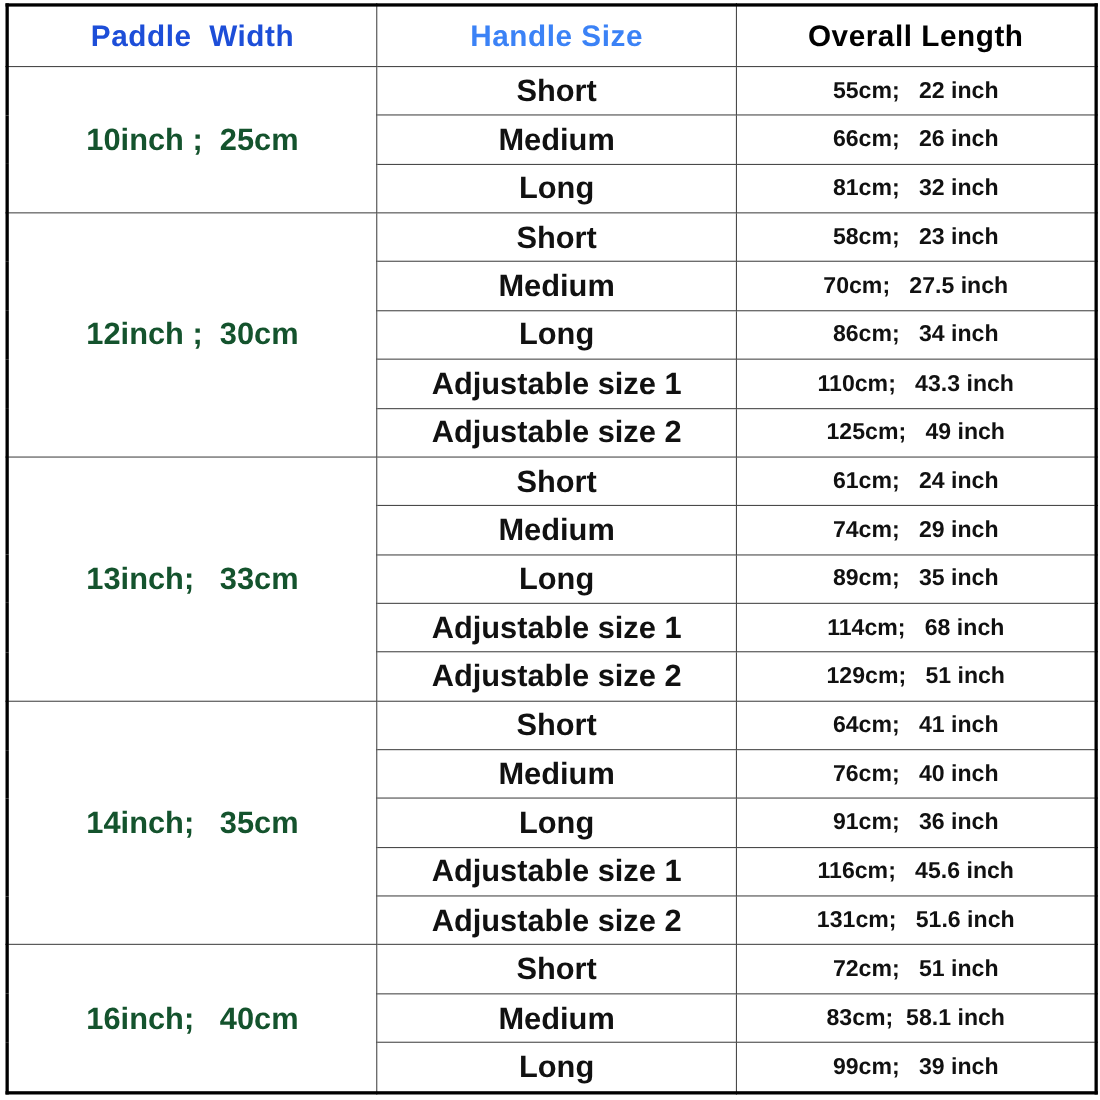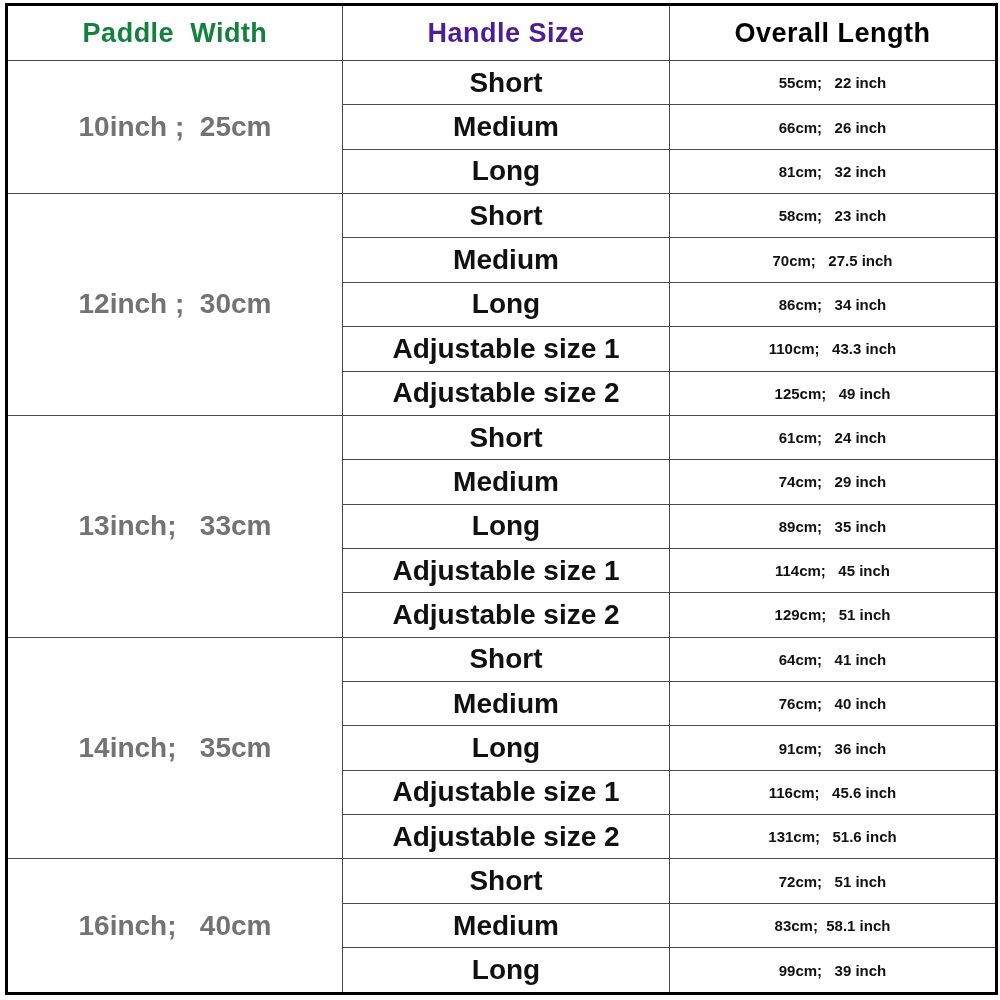--- a/index.html
+++ b/index.html
@@ -37,47 +37,47 @@
   }
   th.col-header {
     height: 54px;
     font-size: 27px;
     font-weight: bold;
     letter-spacing: 0.5px;
   }
   td.paddle-width-cell {
     font-size: 28px;
     font-weight: bold;
-    color: #737373;
+    color: #14532d;
   }
   td.handle-size-cell {
     font-size: 28px;
     font-weight: bold;
     color: #111111;
   }
   td.overall-length-cell {
-    font-size: 15px;
+    font-size: 21px;
     font-weight: bold;
     color: #111111;
   }
 </style>
 </head>
 <body>
 
 <div class="sheet">
   <table class="size-chart">
     <colgroup>
       <col style="width: 336px">
       <col style="width: 327px">
       <col style="width: 327px">
     </colgroup>
     <thead>
       <tr>
-        <th class="col-header" style="color: #15803d;">Paddle  Width</th>
-        <th class="col-header" style="color: #4c1d95;">Handle Size</th>
+        <th class="col-header" style="color: #1d4ed8;">Paddle  Width</th>
+        <th class="col-header" style="color: #3b82f6;">Handle Size</th>
         <th class="col-header" style="color: #000000;">Overall Length</th>
       </tr>
     </thead>
     <tbody id="chart-body">
         <tr>
           <td rowspan="3" class="paddle-width-cell">10inch ;  25cm</td>
           <td class="handle-size-cell">Short</td>
           <td class="overall-length-cell">55cm;   22 inch</td>
         </tr>
         <tr>
@@ -117,21 +117,21 @@
         <tr>
           <td class="handle-size-cell">Medium</td>
           <td class="overall-length-cell">74cm;   29 inch</td>
         </tr>
         <tr>
           <td class="handle-size-cell">Long</td>
           <td class="overall-length-cell">89cm;   35 inch</td>
         </tr>
         <tr>
           <td class="handle-size-cell">Adjustable size 1</td>
-          <td class="overall-length-cell">114cm;   45 inch</td>
+          <td class="overall-length-cell">114cm;   68 inch</td>
         </tr>
         <tr>
           <td class="handle-size-cell">Adjustable size 2</td>
           <td class="overall-length-cell">129cm;   51 inch</td>
         </tr>
         <tr>
           <td rowspan="5" class="paddle-width-cell">14inch;   35cm</td>
           <td class="handle-size-cell">Short</td>
           <td class="overall-length-cell">64cm;   41 inch</td>
         </tr>

